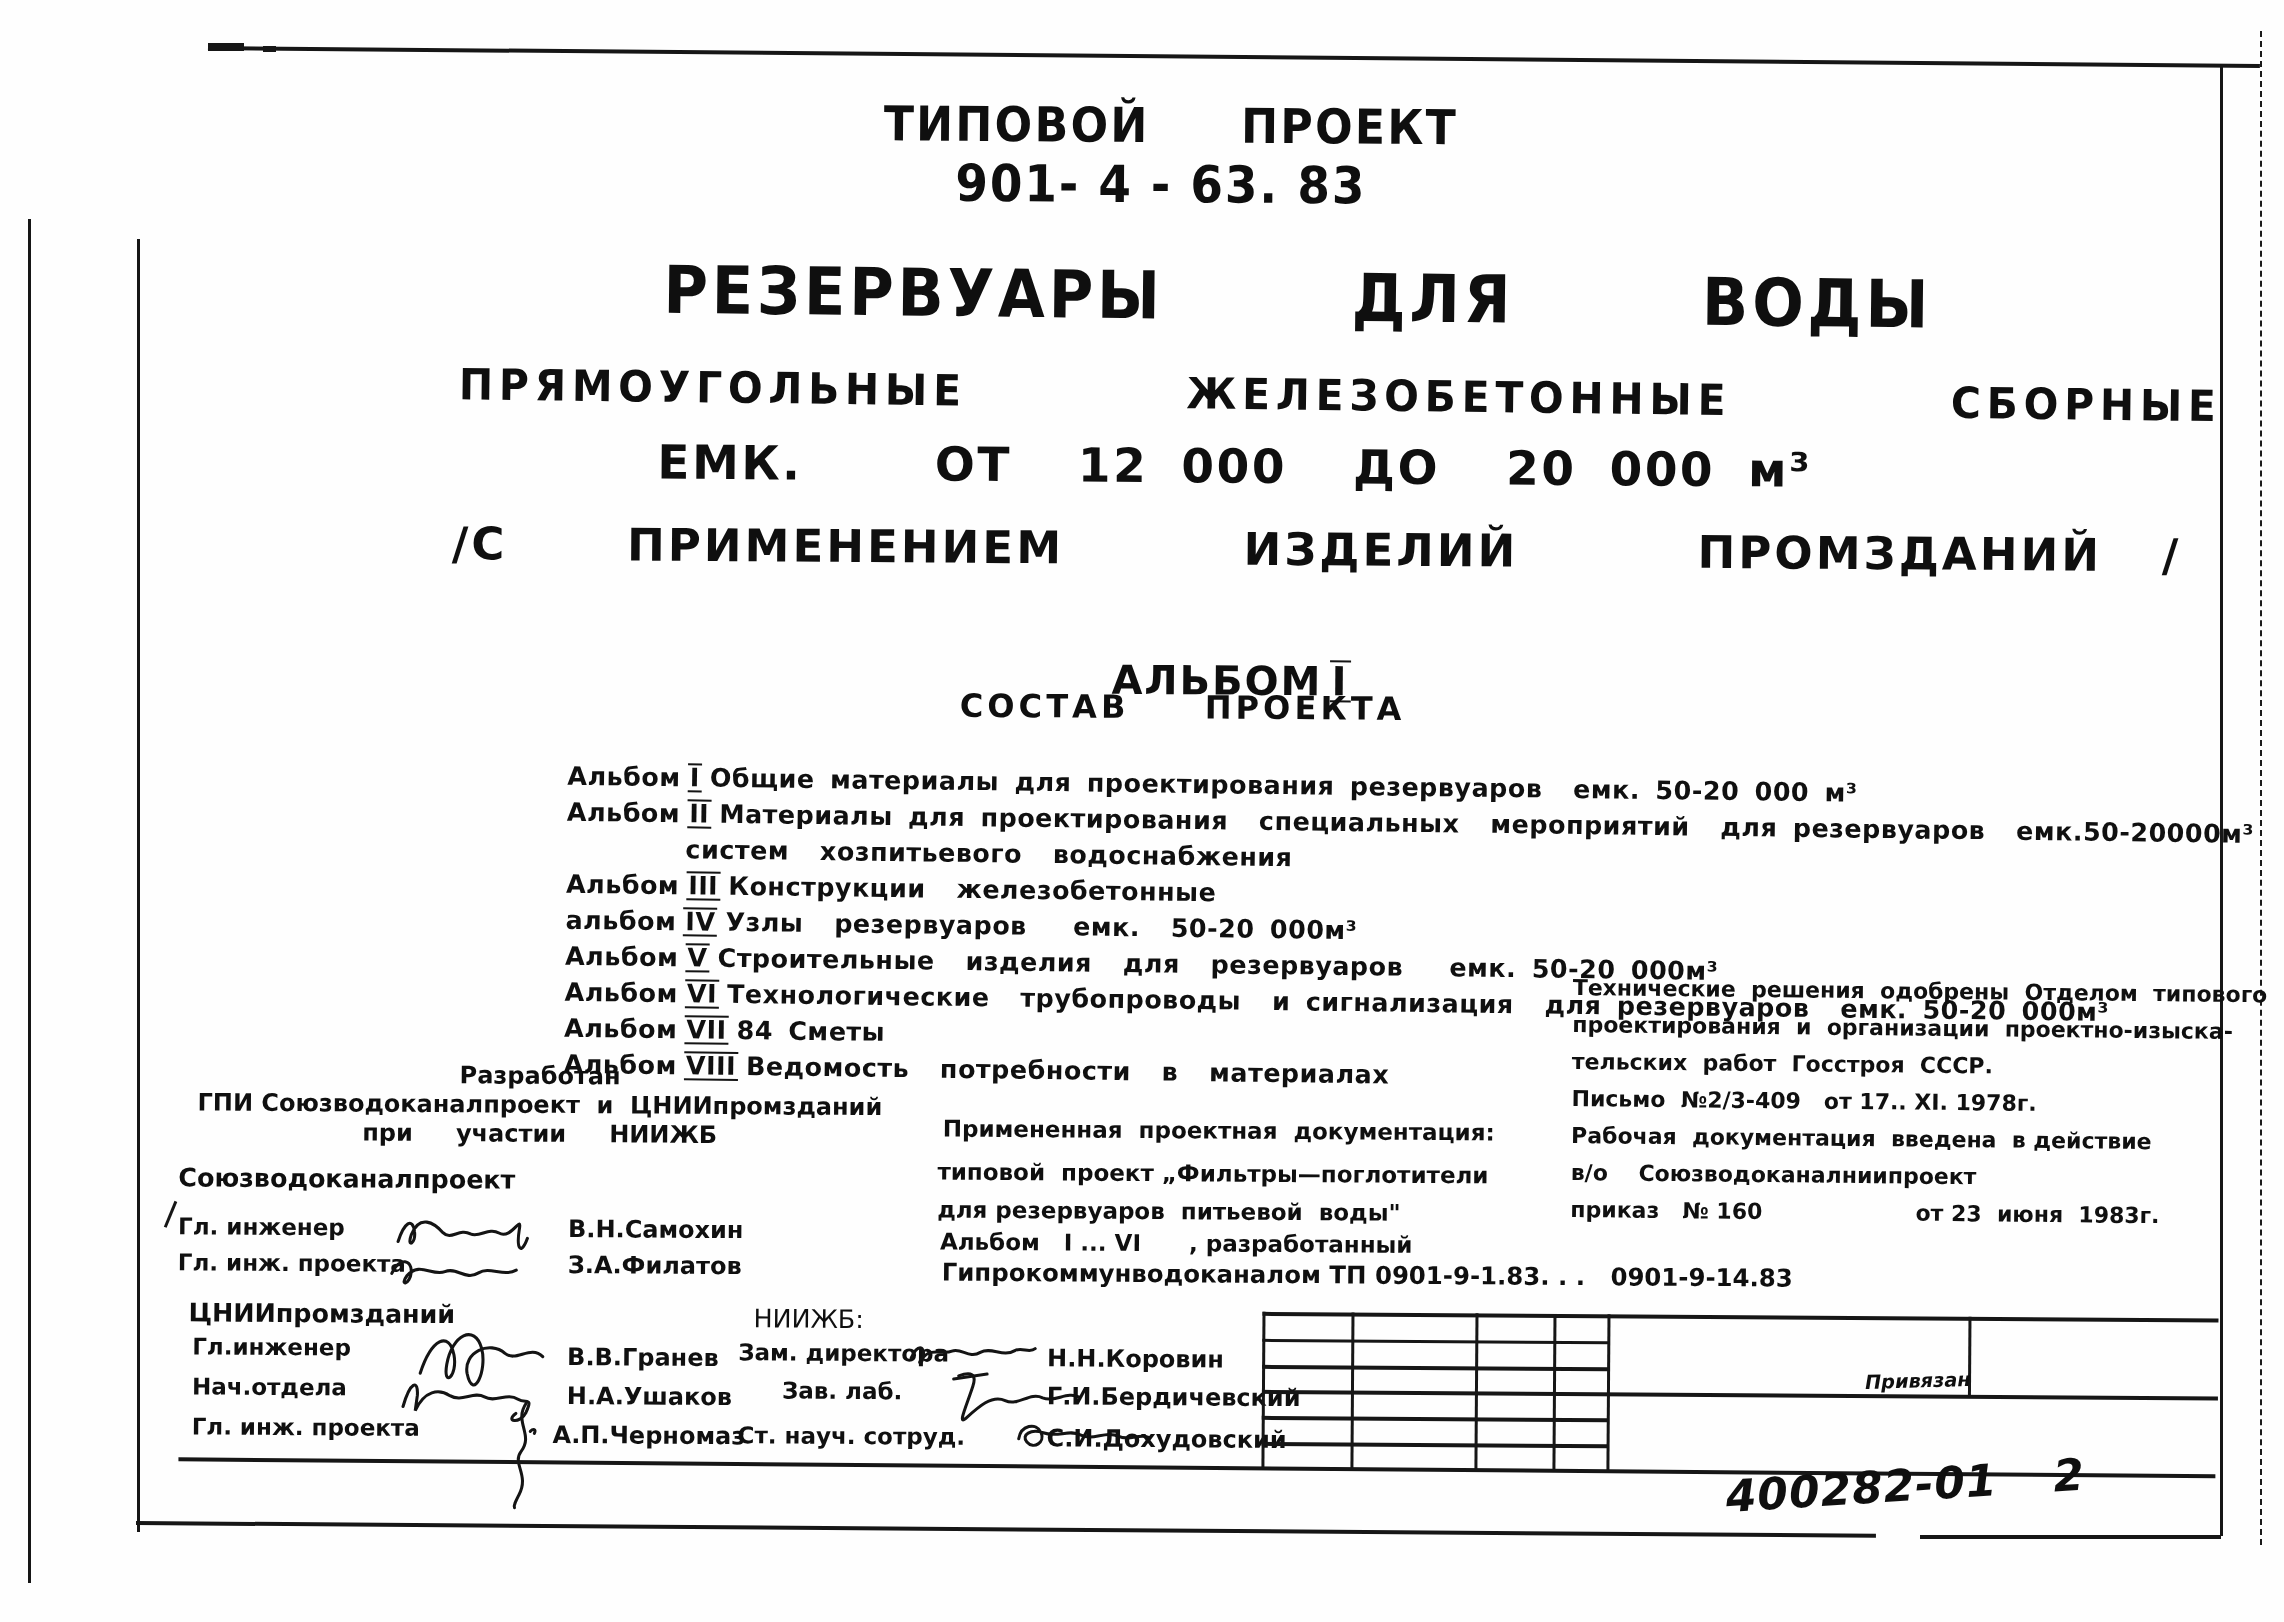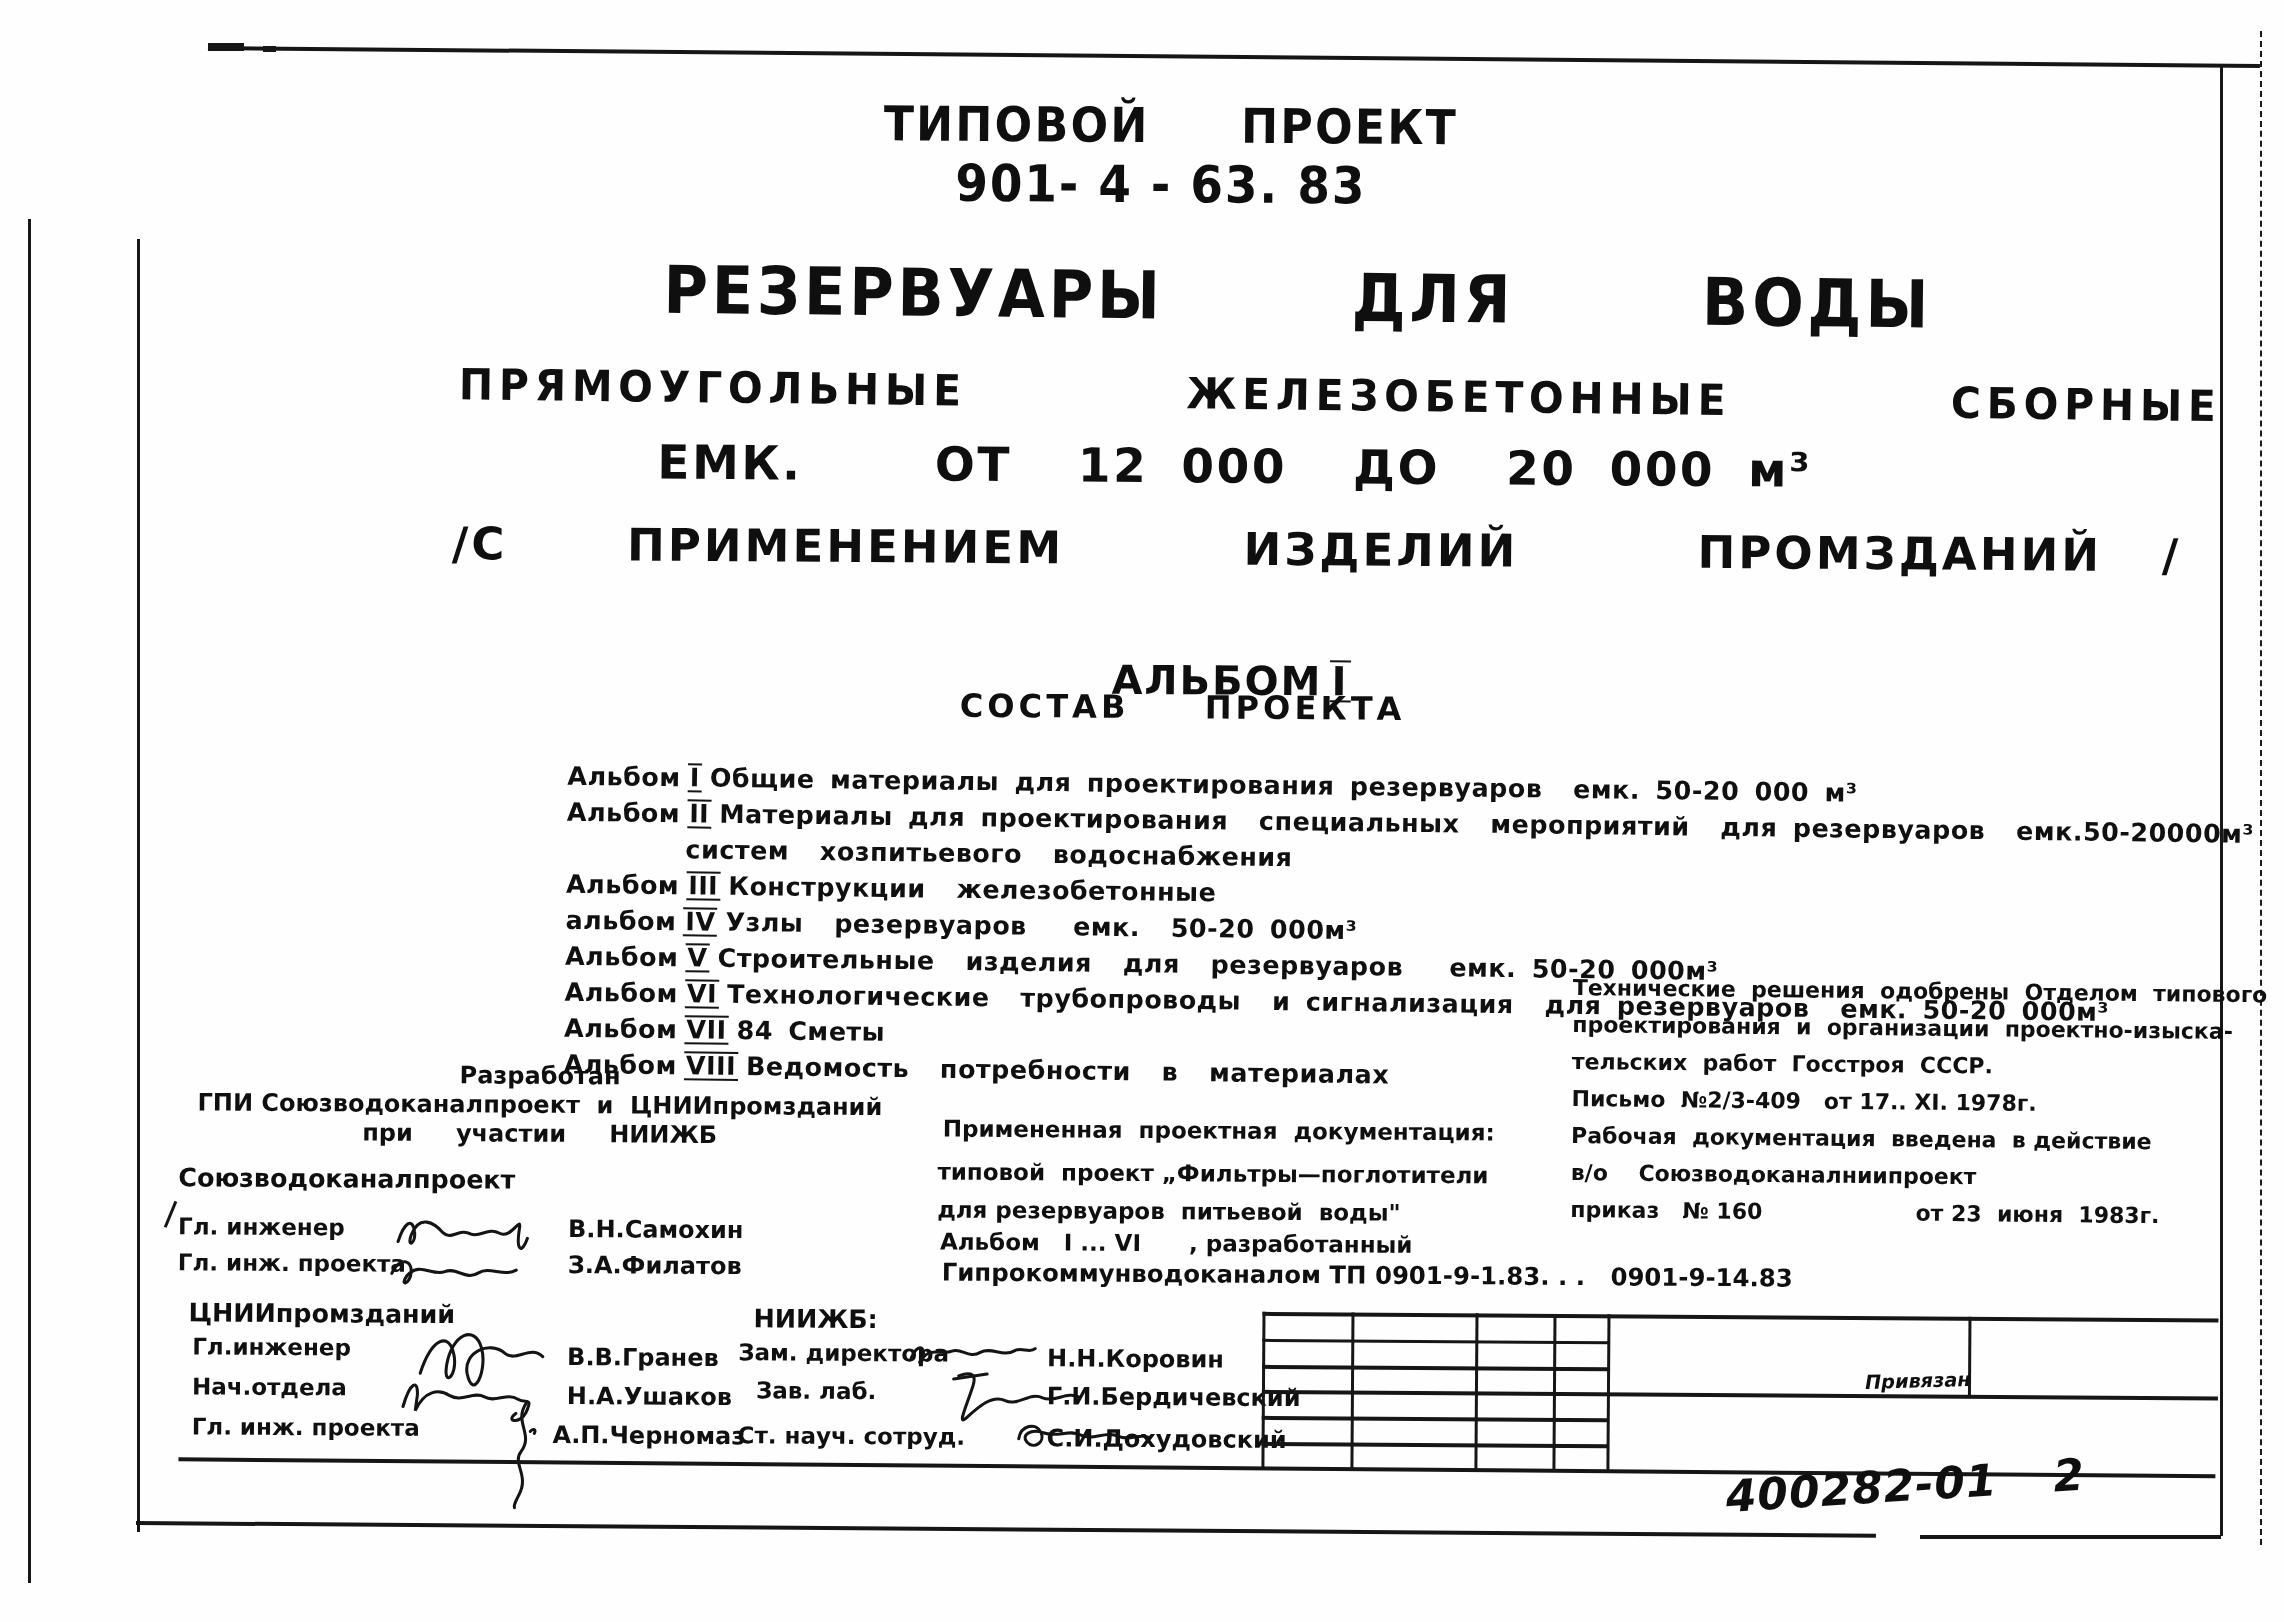--- a/index.html
+++ b/index.html
@@ -128,27 +128,27 @@
       <path d="M10,80 C24,30 40,26 38,58 L34,88 C52,48 80,44 102,58 C126,72 148,48 170,60 C192,72 214,50 236,64 C252,74 266,58 252,90 C240,114 210,108 232,92"></path>
     </svg>
     <div class="pname" style="left:571px;top:1386px;">Н.А.Ушаков</div>
     <div class="role" style="left:196px;top:1420px;">Гл. инж. проекта</div>
     <svg class="sig" style="left:499px;top:1403px;" width="56" height="112" viewBox="0 0 110 220">
       <path d="M62,8 C36,46 78,70 52,104 C34,128 70,150 48,190 C42,202 38,210 40,214"></path>
       <path d="M70,64 C76,58 82,60 78,68"></path>
     </svg>
     <div class="pname" style="left:557px;top:1425px;">А.П.Черномаз</div>
 
-    <div class="t" style="left:757px;top:1308px;font-size:25.4px;font-weight:700;">НИИЖБ:</div>
+    <div class="t" style="left:757px;top:1308px;font-size:25.4px;font-weight:400;">НИИЖБ:</div>
     <div class="role" style="left:742px;top:1342px;">Зам. директора</div>
     <svg class="sig" style="left:911px;top:1334px;" width="132" height="41" viewBox="0 0 260 80">
       <path d="M8,50 C20,22 34,26 32,46 C30,62 18,64 30,50 C48,28 70,44 88,36 C106,28 122,52 144,38 C166,26 188,48 212,34 C226,26 240,40 252,30"></path>
     </svg>
     <div class="pname" style="left:1051px;top:1345px;">Н.Н.Коровин</div>
-    <div class="role" style="left:760px;top:1380px;">Зав. лаб.</div>
+    <div class="role" style="left:786px;top:1380px;">Зав. лаб.</div>
     <svg class="sig" style="left:947px;top:1360px;" width="163" height="81" viewBox="0 0 320 160">
       <path d="M30,34 C54,24 66,30 58,54 C46,92 28,132 44,118 C70,94 96,70 122,82 C148,94 170,64 196,76 C220,86 244,62 268,74"></path>
       <path d="M20,40 L86,30"></path>
     </svg>
     <div class="pname" style="left:1051px;top:1383px;">Г.И.Бердичевский</div>
     <div class="role" style="left:742px;top:1425px;">Ст. науч. сотруд.</div>
     <svg class="sig" style="left:1018px;top:1411px;" width="153" height="46" viewBox="0 0 300 90">
       <path d="M10,56 C14,30 44,22 54,44 C62,62 40,78 26,62 C14,48 34,36 58,44 C86,54 108,36 132,48 C156,60 180,38 206,50 C228,60 248,42 266,52"></path>
     </svg>
     <div class="pname" style="left:1051px;top:1425px;">С.И.Дохудовский</div>

